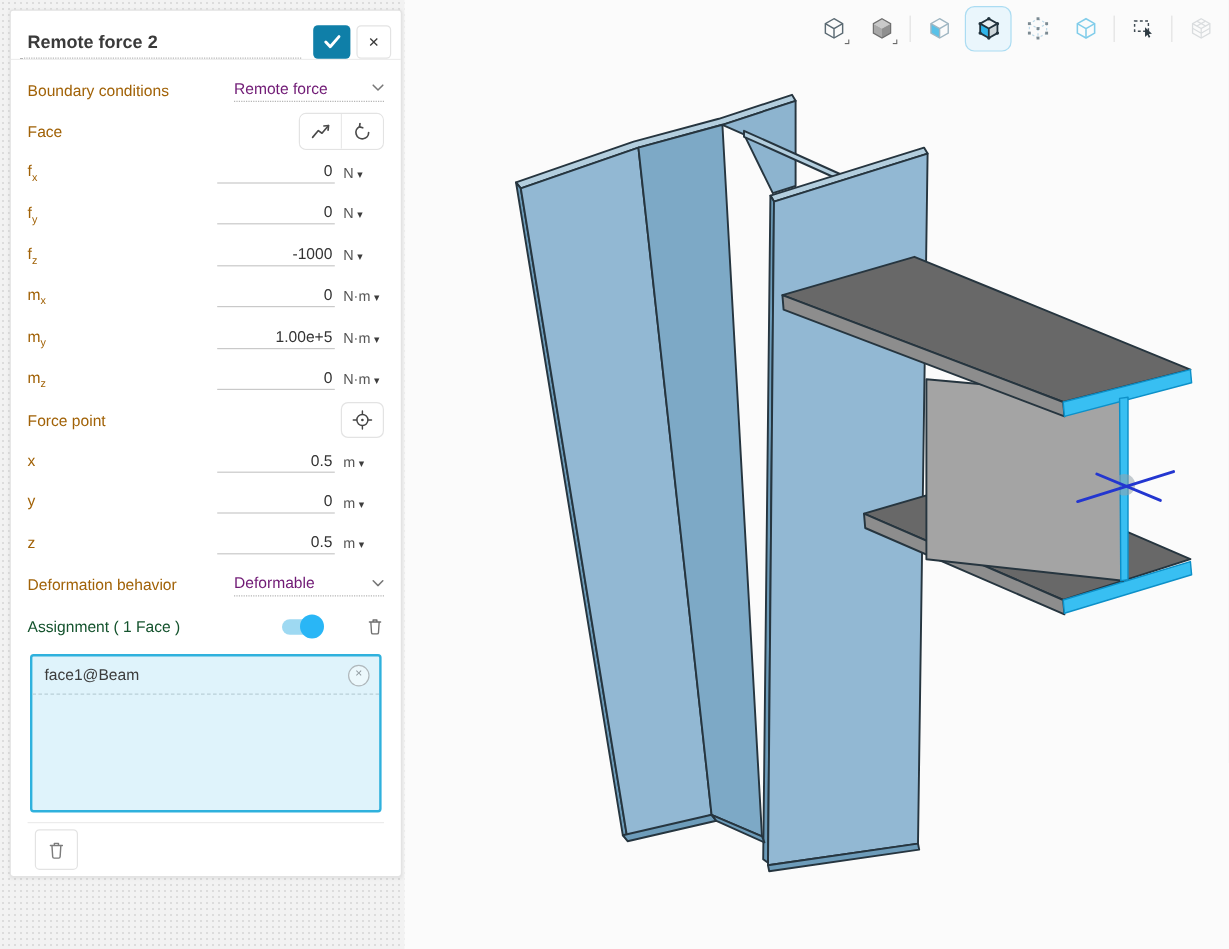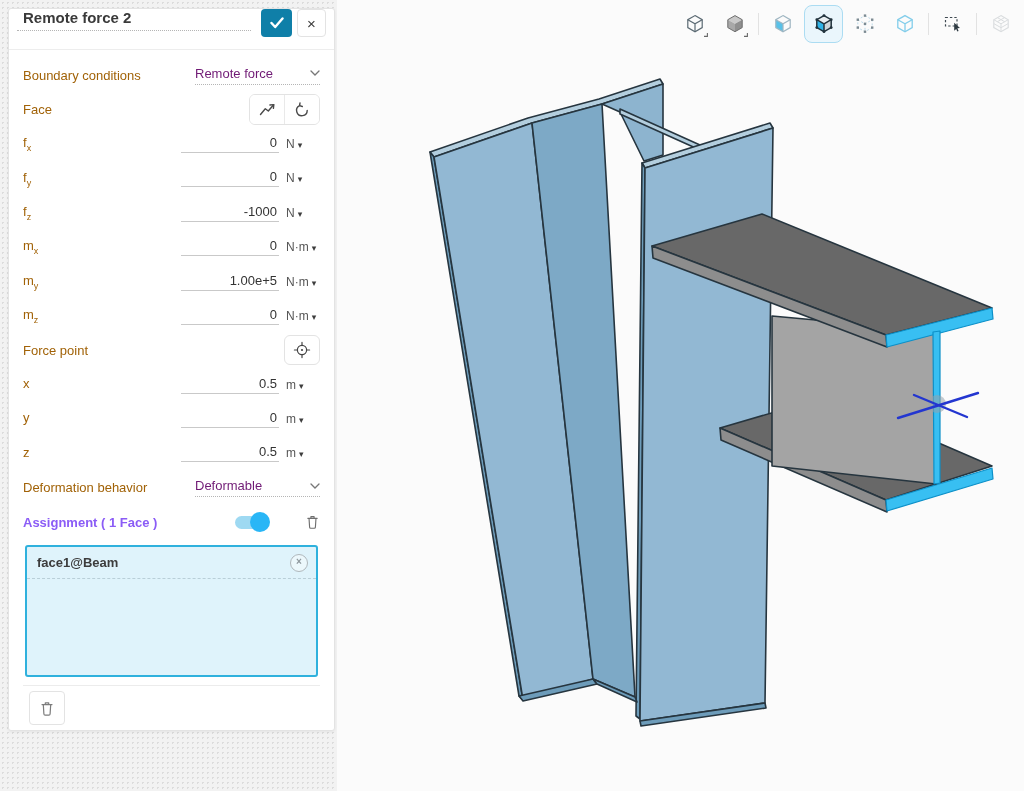--- a/index.html
+++ b/index.html
@@ -21,50 +21,50 @@
   .toolbar{position:absolute;top:4px;left:676px;height:40px;display:flex;align-items:center;gap:3px;z-index:3;}
   .tb-item{width:37px;height:36px;border-radius:8px;display:flex;align-items:center;justify-content:center;position:relative;cursor:pointer;}
   .tb-item.selected{background:#eaf6fc;border:1px solid #abdcf2;}
   .tb-item.disabled{opacity:.5;}
   .tb-div{width:1px;height:22px;background:#e2e2e2;margin:0 2px;}
   .corner{position:absolute;right:5px;bottom:5px;}
 
   
   .panel{position:absolute;left:8px;top:8px;width:327px;background:#fff;z-index:5;
     border:1px solid #e3e3e3;border-radius:3px;box-shadow:0 1px 3px rgba(0,0,0,.06);box-sizing:border-box;}
-  .p-header{height:40px;display:flex;align-items:flex-start;padding:0 8px 0 8px;border-bottom:1px solid #ededed;}
+  .p-header{height:40px;display:flex;align-items:flex-end;padding:0 8px 0 8px;border-bottom:1px solid #ededed;}
   .title-input{flex:1;min-width:0;border:none;outline:none;background:transparent;
     font-family:"Liberation Sans",sans-serif;font-size:15px;font-weight:700;color:#3a3a3a;
     border-bottom:1px dotted #b5b5b5;padding:0 0 4px 6px;margin-right:10px;}
   .btn{display:flex;align-items:center;justify-content:center;border-radius:4px;cursor:pointer;box-sizing:border-box;}
   .confirm-btn{width:31px;height:28px;border:none;margin-right:5px;}
   .close-btn{width:29px;height:28px;background:#fff;border:1px solid #e3e3e3;color:#3a3a3a;font-size:15px;line-height:1;}
   .p-body{padding:8px 14px 0 14px;}
   .row{height:34.4px;display:flex;align-items:center;}
   .lbl{font-size:13px;color:#a16207;}
   .lbl sub{font-size:9px;}
-  .lbl.bold{font-weight:700;color:#8b5cf6;}
+  .lbl.bold{font-weight:400;color:#14532d;}
   .spacer{flex:1;}
   .val{width:96px;text-align:right;border:none;outline:none;background:transparent;
     font-family:"Liberation Sans",sans-serif;font-size:13px;color:#333;
     border-bottom:1px solid #c9c9c9;padding:0 2px 2px 0;}
   .unit{display:flex;align-items:baseline;margin-left:7px;cursor:pointer;min-width:34px;}
   .unit .u-txt{font-size:12px;color:#555;}
   .caret{font-size:9px;color:#3d3d3d;margin-left:3px;}
   .sel{width:125px;display:flex;align-items:center;justify-content:space-between;
     border-bottom:1px dotted #b5b5b5;padding-bottom:3px;cursor:pointer;}
   .sel .sel-txt{font-size:13px;color:#701a75;}
   .tool-group{display:flex;border:1px solid #e3e3e3;border-radius:6px;overflow:hidden;background:#fff;}
   .tool-btn{width:34px;height:29px;display:flex;align-items:center;justify-content:center;cursor:pointer;background:#fff;}
   .tool-btn + .tool-btn{border-left:1px solid #e9e9e9;}
   .sq-btn{width:36px;height:30px;border:1px solid #e3e3e3;border-radius:6px;background:#fff;}
   .toggle{position:relative;width:32px;height:13px;border-radius:7px;background:#9ed9f2;margin-right:38px;cursor:pointer;}
   .toggle .knob{position:absolute;right:-3px;top:-4px;width:20px;height:20px;border-radius:50%;background:#29b6f6;}
   .assign-box{margin:6px 2px 0 2px;height:132px;border:2px solid #2fb1dd;border-radius:3px;
-    background:#dff3fb;box-sizing:border-box;overflow:hidden;font-weight:bold;}
+    background:#dff3fb;box-sizing:border-box;overflow:hidden;}
   .chip-row{height:31px;display:flex;align-items:center;padding:0 8px 0 10px;border-bottom:1px dashed #b9cfd8;}
   .chip-txt{font-size:13px;color:#3c3c3c;flex:1;}
   .chip-x{width:16px;height:16px;border:1px solid #b0b8bc;border-radius:50%;color:#8d979c;
     font-size:10px;line-height:14px;text-align:center;cursor:pointer;background:rgba(255,255,255,.4);}
   .p-footer{margin-top:8px;height:44px;border-top:1px solid #ececec;display:flex;align-items:center;padding-left:6px;}
   .footer-trash{width:36px;height:34px;border:1px solid #e3e3e3;border-radius:4px;background:#fff;}
   svg.icon{display:block;}
 </style>
 </head>
 <body>

